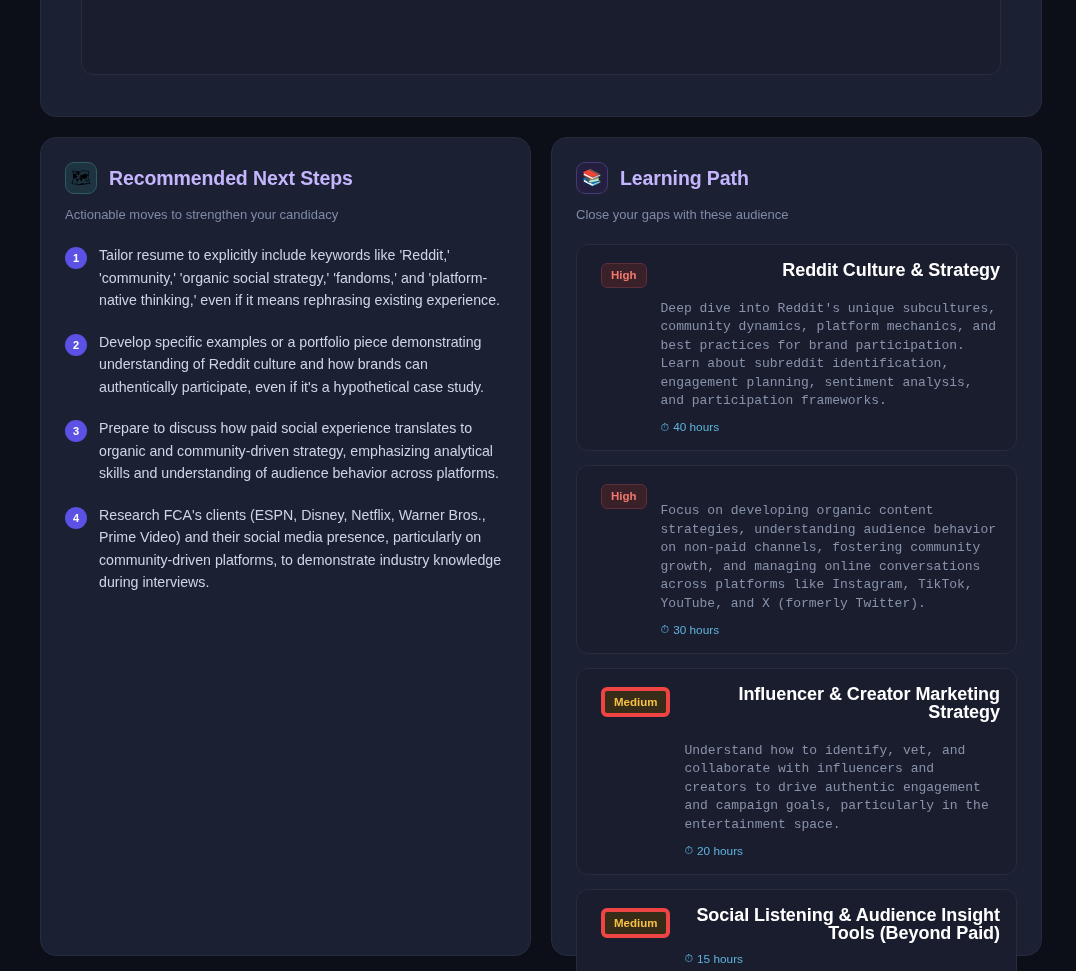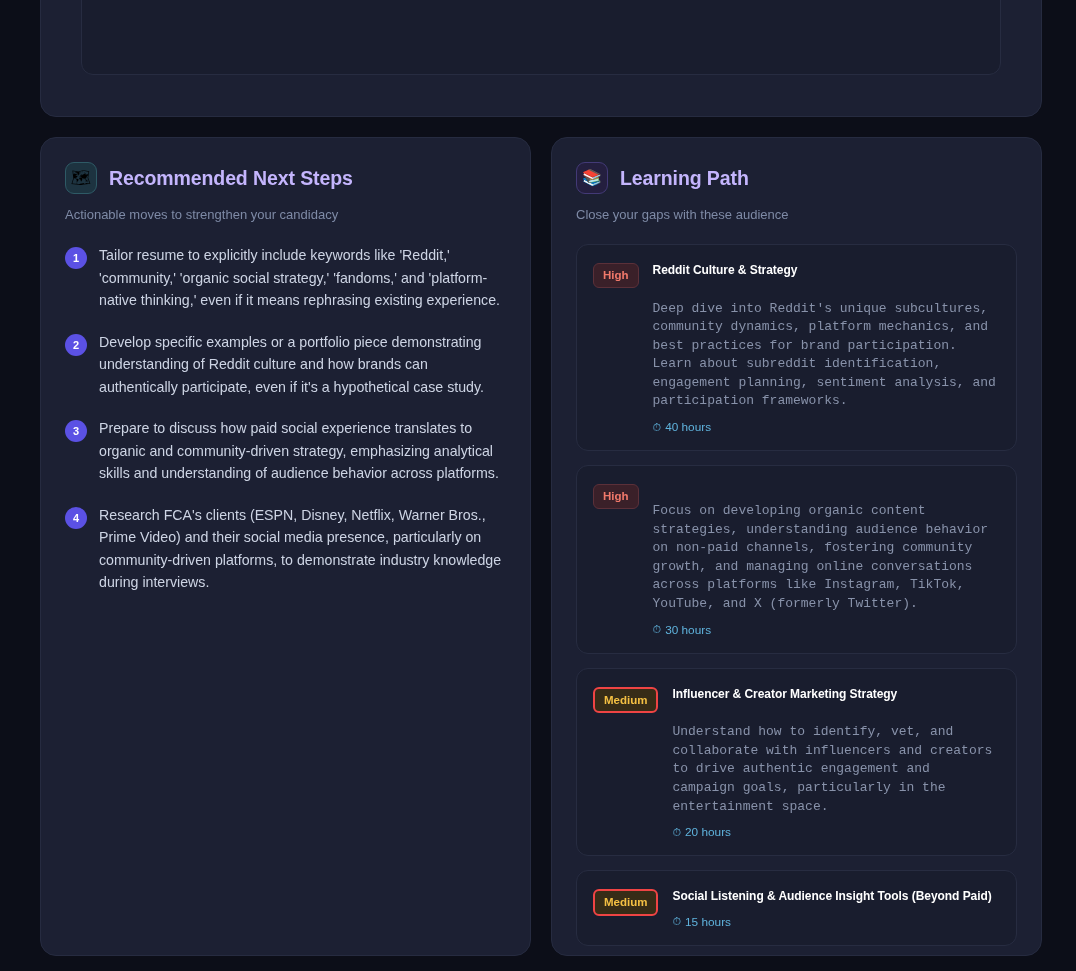--- a/index.html
+++ b/index.html
@@ -139,39 +139,41 @@
   .lp-card:last-child { margin-bottom: 0; }
 
   .badge {
     flex-shrink: 0;
     font-size: 11.5px;
     font-weight: 700;
     padding: 5px 9px;
     border-radius: 6px;
     line-height: 1.1;
     margin-top: 2px;
+    margin-left: 8px;
   }
   .badge-high {
     color: #f2796b;
     background: #3a2029;
     border: 1px solid #5b3039;
   }
   .badge-medium {
     color: #f5c043;
     background: #372c17;
-    border: 2px solid #ef4444;
+    border: 4px solid #ef4444;
   }
 
   .lp-body { flex: 1; min-width: 0; }
   .lp-title {
-    font-size: 12px;
+    font-size: 18px;
     font-weight: 700;
     color: #ffffff;
     line-height: 18.5px;
     letter-spacing: -0.05px;
+    text-align: right;
   }
   .lp-desc {
     margin-top: 20px;
     font-size: 13px;
     line-height: 18.6px;
     color: #8892aa;
     font-family: Liberation Mono, monospace;
   }
   .lp-hours {
     margin-top: 9px;

